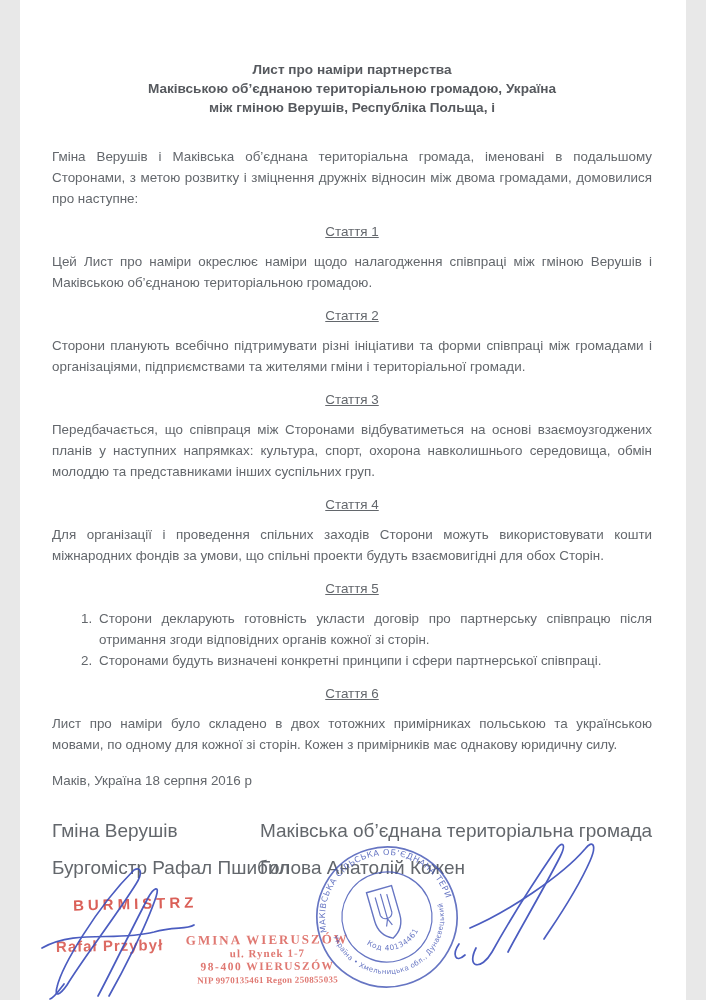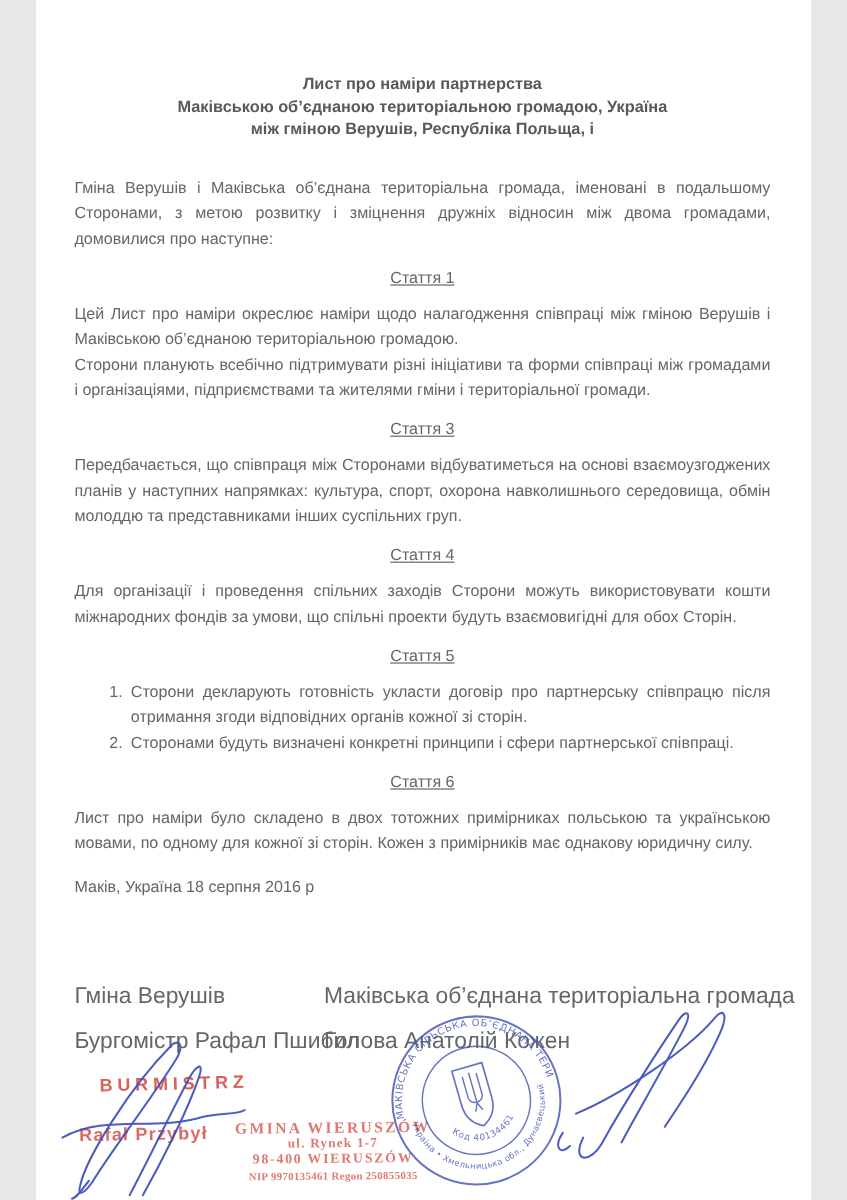--- a/index.html
+++ b/index.html
@@ -4,20 +4,21 @@
 <style>
   html,body{margin:0;padding:0;background:#e8e8e8;}
   .page{
     position:relative;
     width:646px;height:1000px;
     background:#ffffff;
     margin:0 auto;
     font-family:"Liberation Sans","DejaVu Sans",sans-serif;
     color:#63676c;
     overflow:hidden;
+    padding-left:20px;
   }
   .content{
     position:absolute;
     left:32px;right:34px;top:60px;
     font-size:13.4px;line-height:21px;
   }
   .title{
     text-align:center;
     font-weight:bold;
     color:#56595e;
@@ -84,20 +85,21 @@
       <div>Лист про наміри партнерства</div>
       <div>Маківською об’єднаною територіальною громадою, Україна</div>
       <div>між гміною Верушів, Республіка Польща, і</div>
     </div>
 
     <p class="para">Гміна Верушів і Маківська об’єднана територіальна громада, іменовані в подальшому Сторонами, з метою розвитку і зміцнення дружніх відносин між двома громадами, домовилися про наступне:</p>
 
     <h3 class="article-h">Стаття 1</h3>
     <p class="para">Цей Лист про наміри окреслює наміри щодо налагодження співпраці між гміною Верушів і Маківською об’єднаною територіальною громадою.</p>
 
+    <h3 class="article-h">Стаття 2</h3>
     <p class="para">Сторони планують всебічно підтримувати різні ініціативи та форми співпраці між громадами і організаціями, підприємствами та жителями гміни і територіальної громади.</p>
 
     <h3 class="article-h">Стаття 3</h3>
     <p class="para">Передбачається, що співпраця між Сторонами відбуватиметься на основі взаємоузгоджених планів у наступних напрямках: культура, спорт, охорона навколишнього середовища, обмін молоддю та представниками інших суспільних груп.</p>
 
     <h3 class="article-h">Стаття 4</h3>
     <p class="para">Для організації і проведення спільних заходів Сторони можуть використовувати кошти міжнародних фондів за умови, що спільні проекти будуть взаємовигідні для обох Сторін.</p>
 
     <h3 class="article-h">Стаття 5</h3>
     <ol class="article-list">

